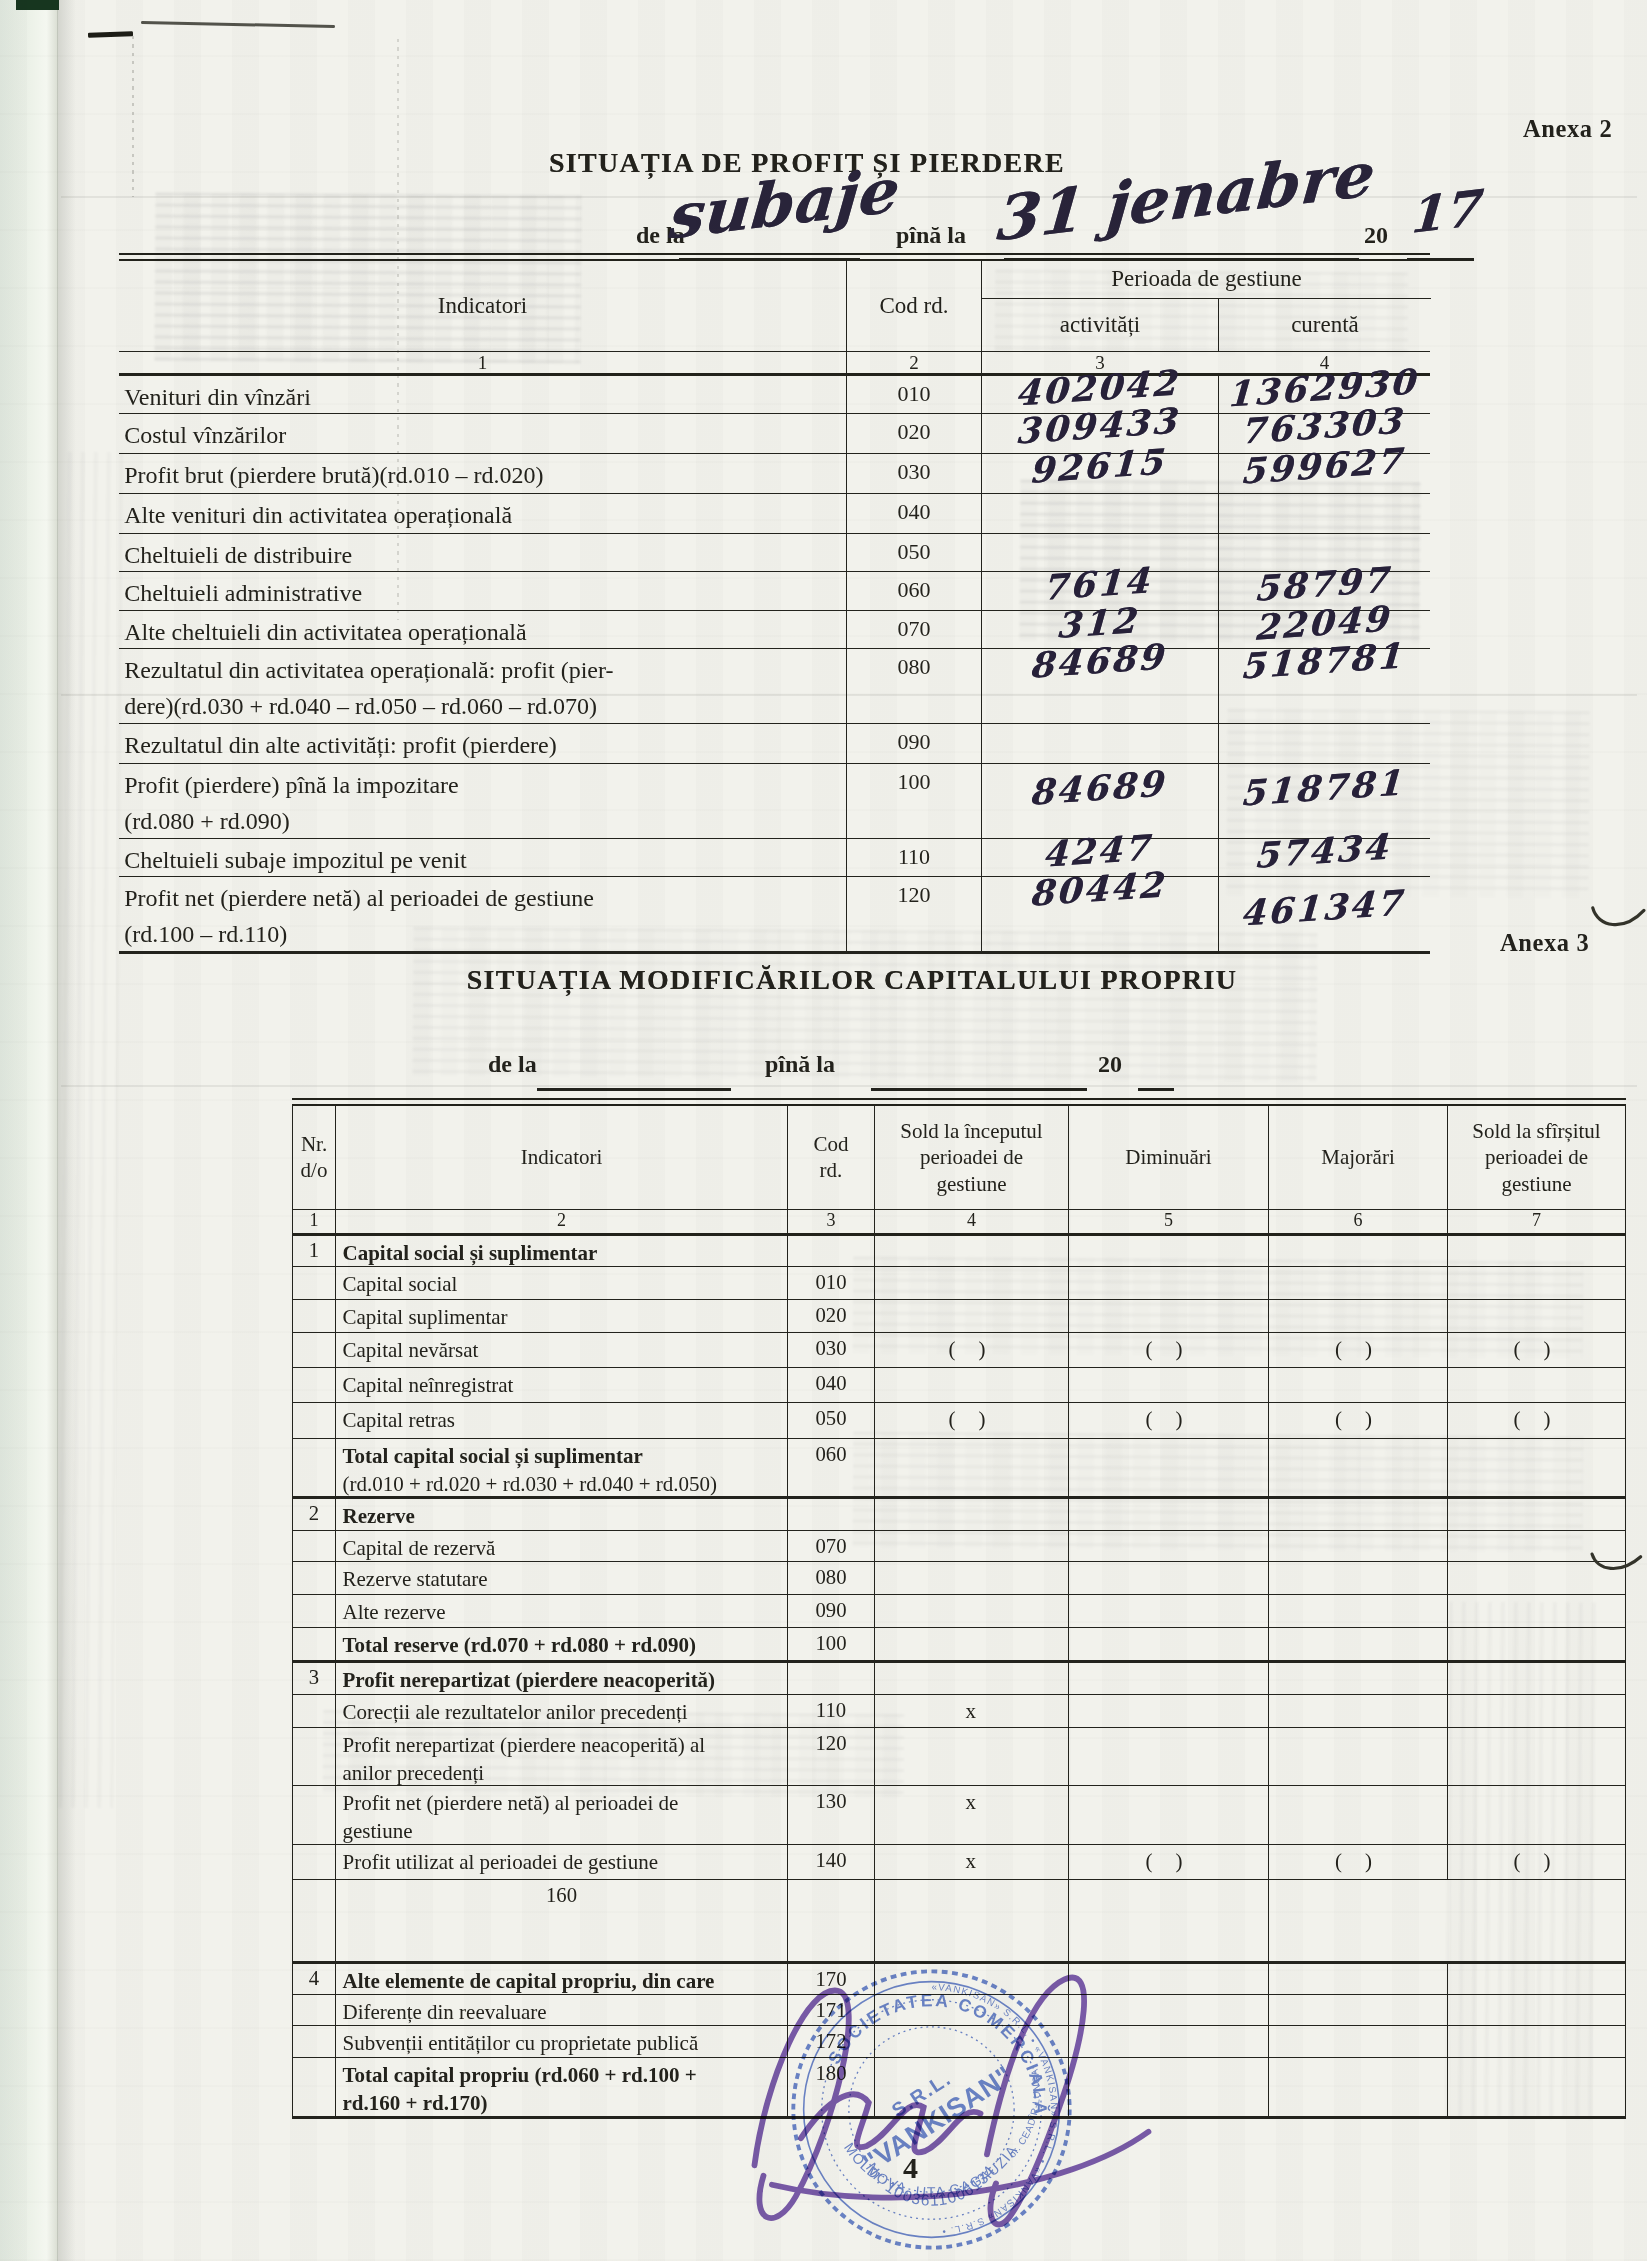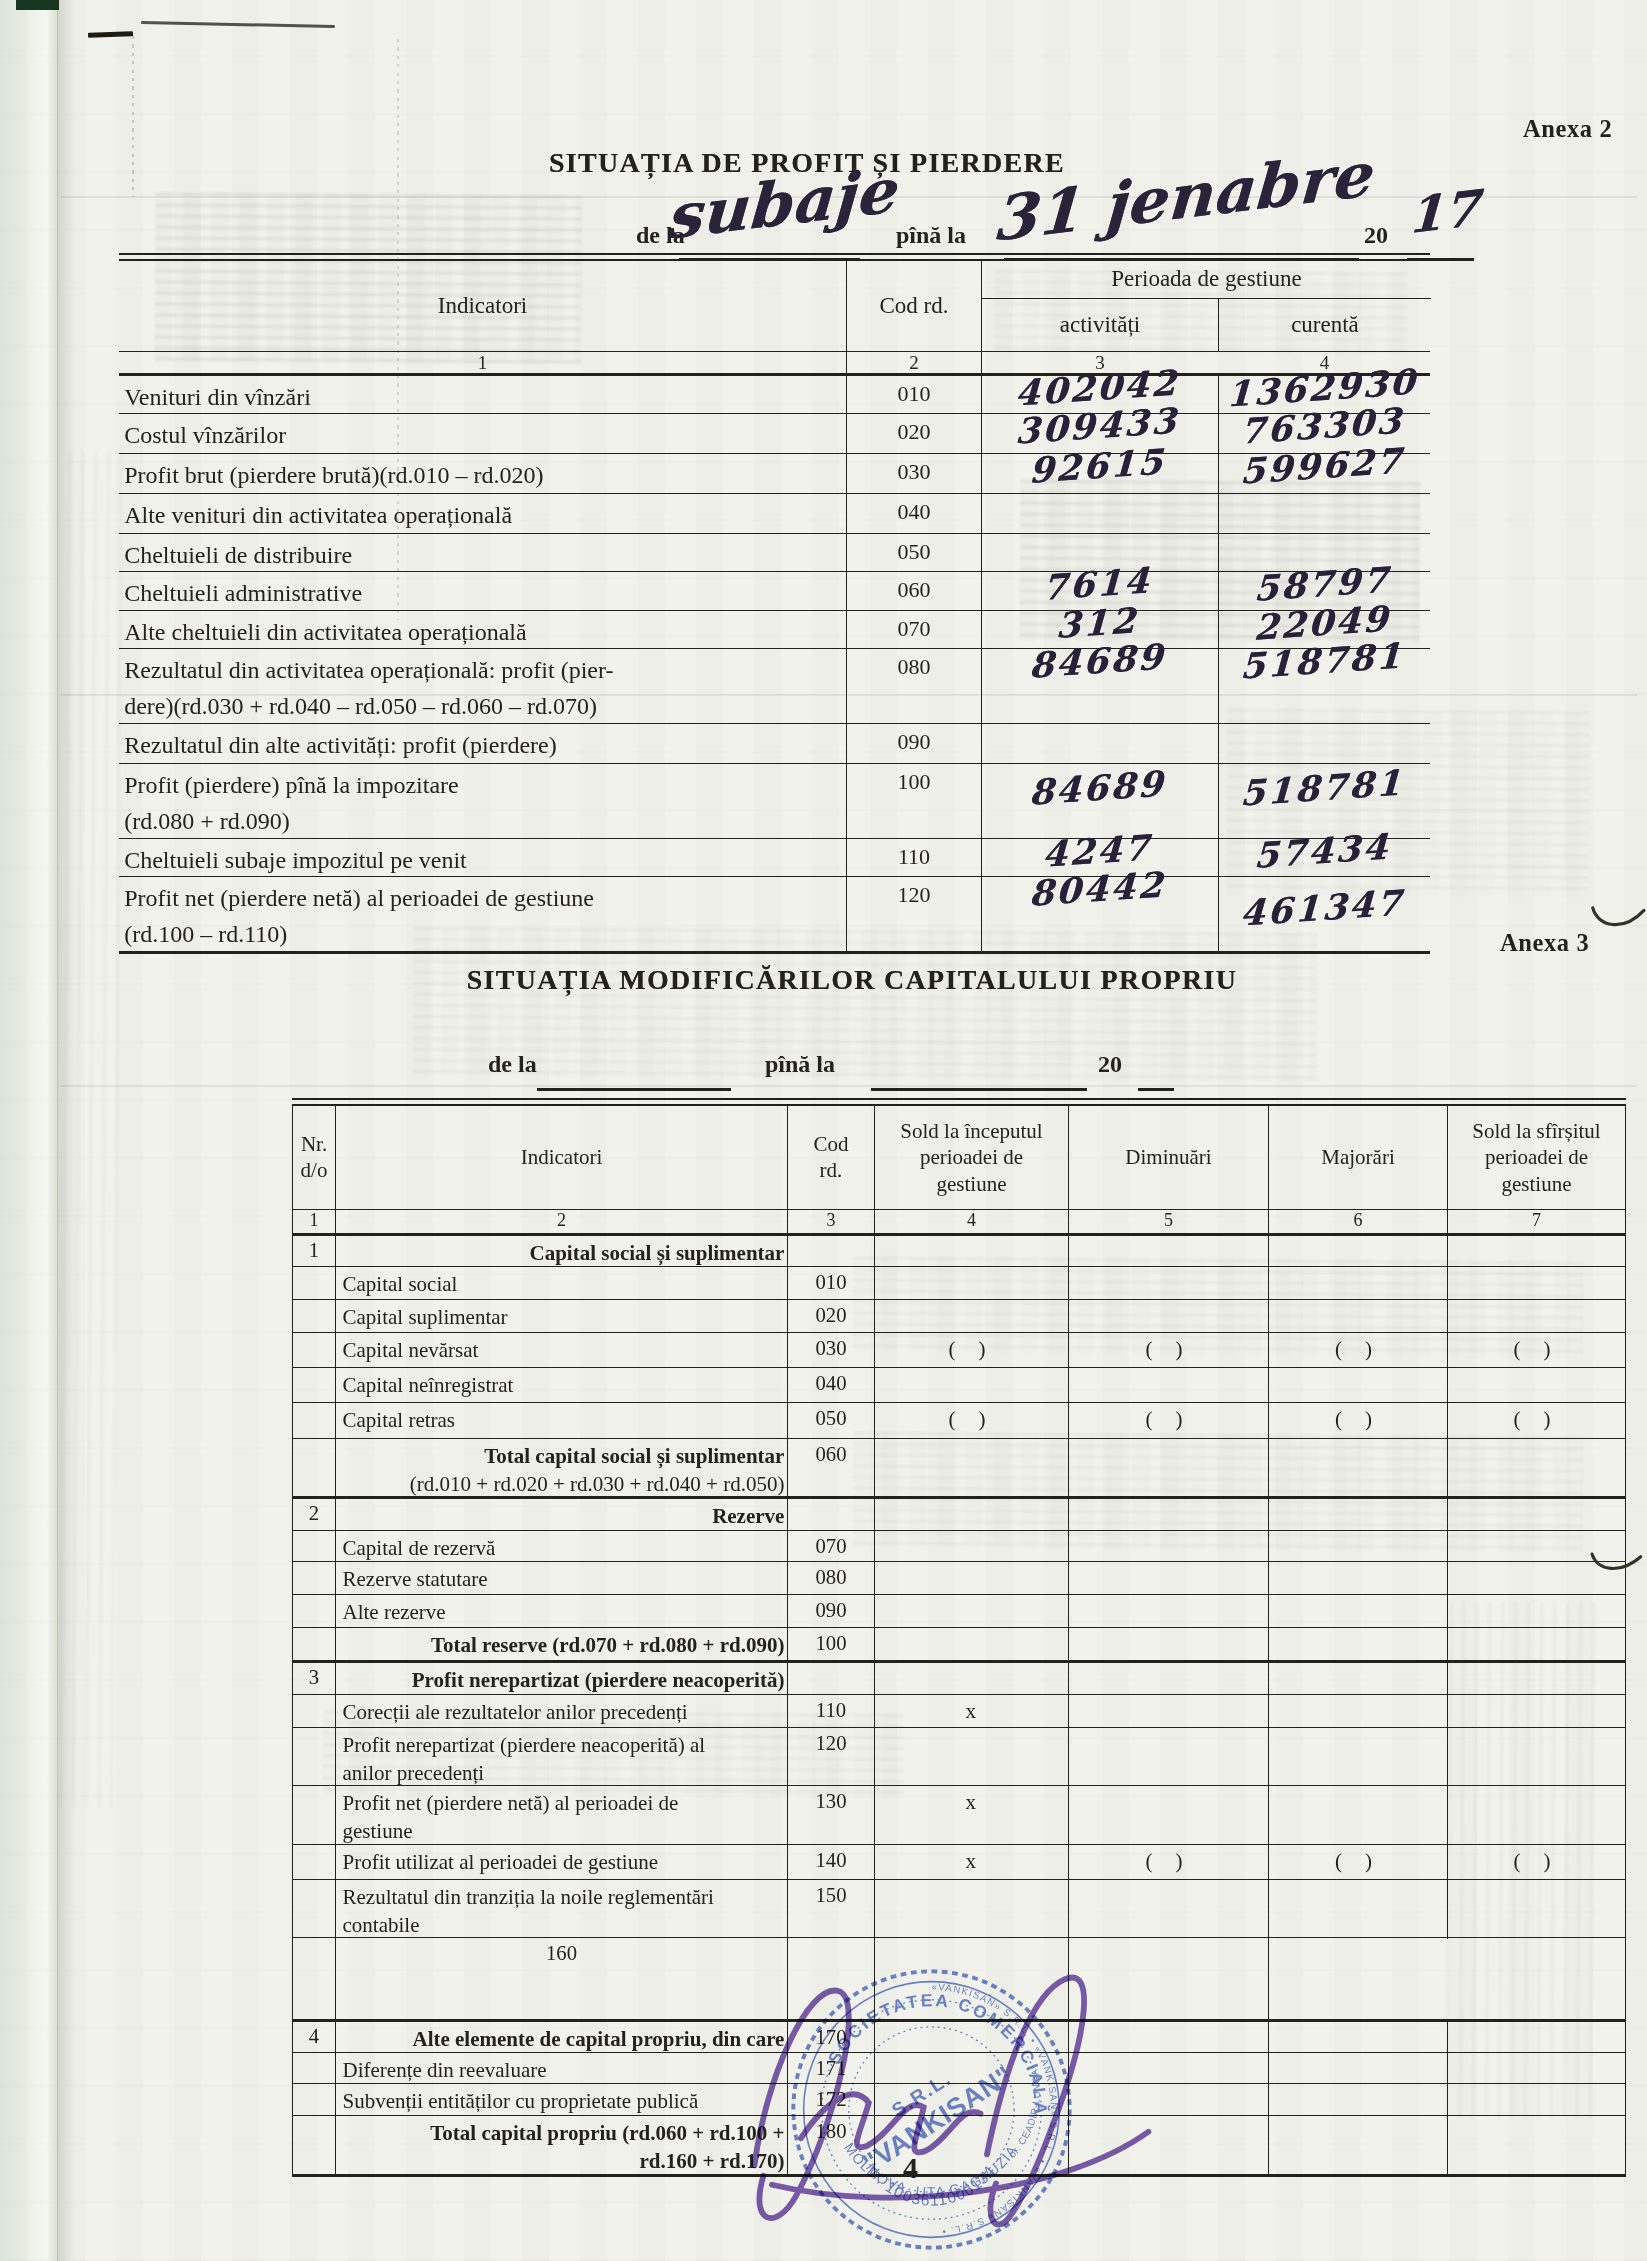--- a/index.html
+++ b/index.html
@@ -64,21 +64,21 @@
        height:23px;border-bottom:3.2px solid #22221b;font-size:18px;}
   .t2d div{display:flex;align-items:flex-start;justify-content:center;}
   .t2r{display:grid;grid-template-columns:42px 452px 87px 194px 200px 179px 178px;
        border-bottom:1.9px solid #23231d;}
   .t2r.hb{border-bottom-width:3.2px;}
   .t2r .nr{text-align:center;font-size:20.7px;padding-top:3.2px;}
   .t2r .lb{font-size:21px;line-height:1.32;padding:3.9px 2.6px 0 6.5px;}
   .t2r .cod{text-align:center;font-size:20.7px;padding-top:3.9px;}
   .t2r .cc{display:flex;align-items:flex-start;justify-content:center;font-size:21px;
            letter-spacing:9px;padding-top:3.9px;}
-  .t2r.b .lb{font-weight:700;text-align:right;}
+  .t2r.b .lb{font-weight:700;}
   .footer4{position:absolute;font-weight:700;font-size:30px;z-index:6;}
   .overlay{position:absolute;z-index:5;mix-blend-mode:multiply;}
   .umark{position:absolute;z-index:3;}
 </style>
 </head>
 <body>
 
 <div id="page">
 
   <div class="scanedge"></div>
@@ -431,29 +431,20 @@
           <div class="cc"></div>
       </div>
       <div class="t2r" style="height:34px">
         <div class="nr"></div>
         <div class="lb"><span>Profit utilizat al perioadei de gestiune</span></div>
         <div class="cod">140</div>
         <div class="cc" style="letter-spacing:1.3px">x</div>
         <div class="cc">( )</div>
         <div class="cc">( )</div>
         <div class="cc">( )</div>
-      </div>
-      <div class="t2r" style="height:57px">
-        <div class="nr"></div>
-        <div class="lb"><span>Rezultatul din tranziția la noile reglementări</span><span class="l2">contabile</span></div>
-        <div class="cod">150</div>
-        <div class="cc"></div>
-          <div class="cc"></div>
-          <div class="cc"></div>
-          <div class="cc"></div>
       </div>
       <div class="t2r b hb" style="height:81px">
         <div class="nr"></div>
         <div class="cod">160</div>
         <div class="cc"></div>
           <div class="cc"></div>
           <div class="cc"></div>
           <div class="cc"></div>
       </div>
       <div class="t2r b" style="height:30px">

